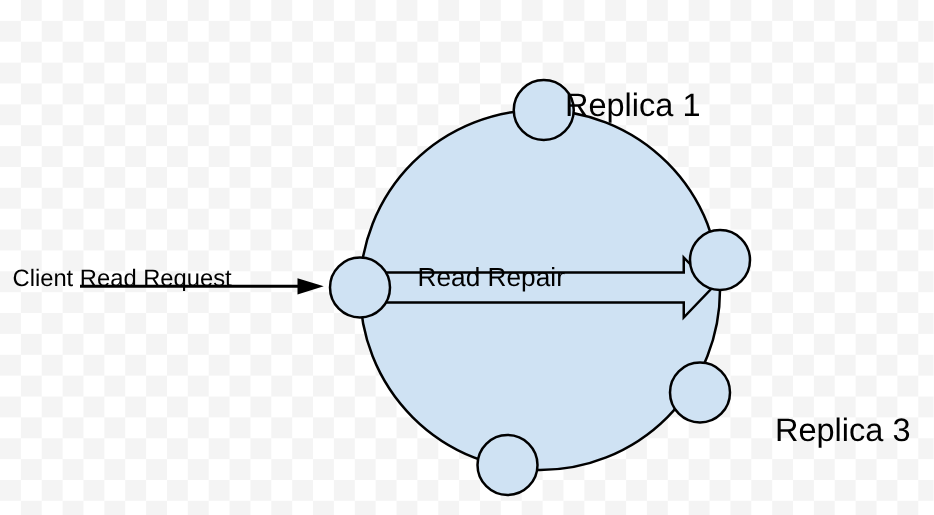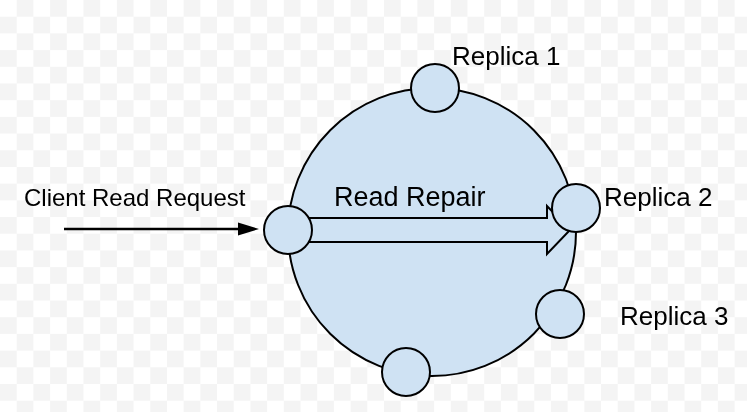--- a/index.html
+++ b/index.html
@@ -32,23 +32,24 @@
   .arrow-line {
     stroke: #000000;
     stroke-width: 2.5;
   }
   .label {
     position: absolute;
     color: #000000;
     line-height: 1;
     white-space: nowrap;
     font-size: 26px;
+    margin-top: 28px;
   }
-  #lbl-client      { left: 24px;  top: 186px; font-size: 24px; }
-  #lbl-read-repair { left: 334px; top: 184px; font-size: 27px; }
+  #lbl-client      { left: 10px;  top: 186px; font-size: 19px; }
+  #lbl-read-repair { left: 334px; top: 184px; font-size: 21px; }
   #lbl-replica1    { left: 452px; top: 43px; }
   #lbl-replica2    { left: 604px; top: 184px; }
   #lbl-replica3    { left: 620px; top: 303px; }
 </style>
 </head>
 <body>
 
 <div class="canvas">
   <svg width="747" height="412" viewBox="0 0 747 412">
 
@@ -65,16 +66,15 @@
     <circle class="shape" cx="560" cy="314" r="24" fill="#cfe2f3"></circle>
     <circle class="shape" cx="406" cy="372" r="24" fill="#cfe2f3"></circle>
   </svg>
 
   <div id="lbl-client" class="label">Client Read Request</div>
 
   <div id="lbl-read-repair" class="label">Read Repair</div>
 
   <div id="lbl-replica1" class="label">Replica 1</div>
 
-  <div id="lbl-replica2" class="label">Replica 2</div>
 
   <div id="lbl-replica3" class="label">Replica 3</div>
 </div>
 
 </body></html>

